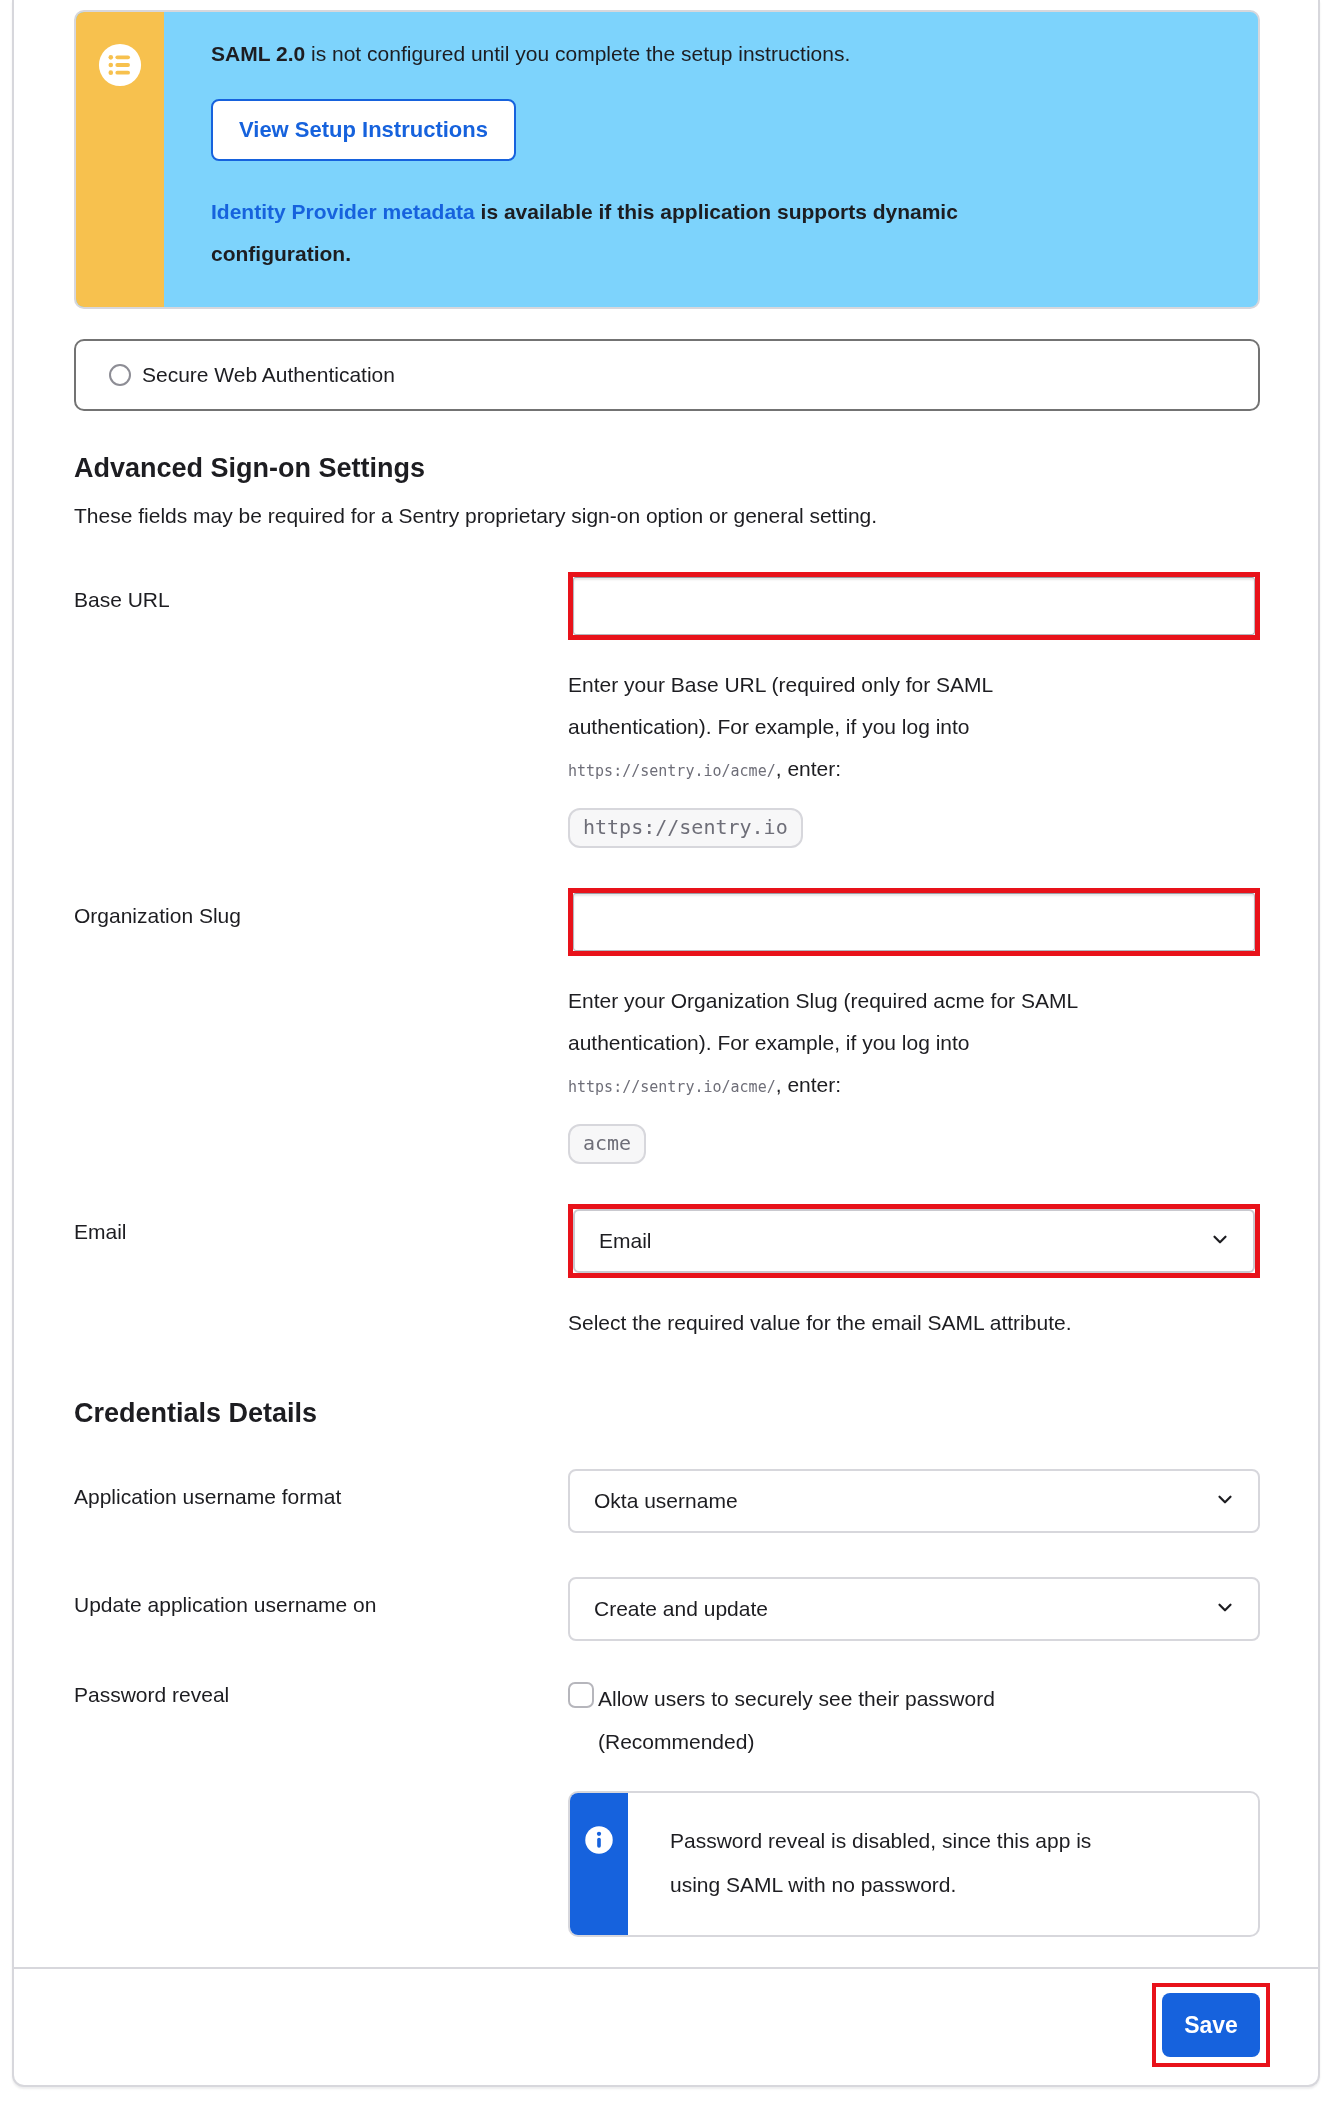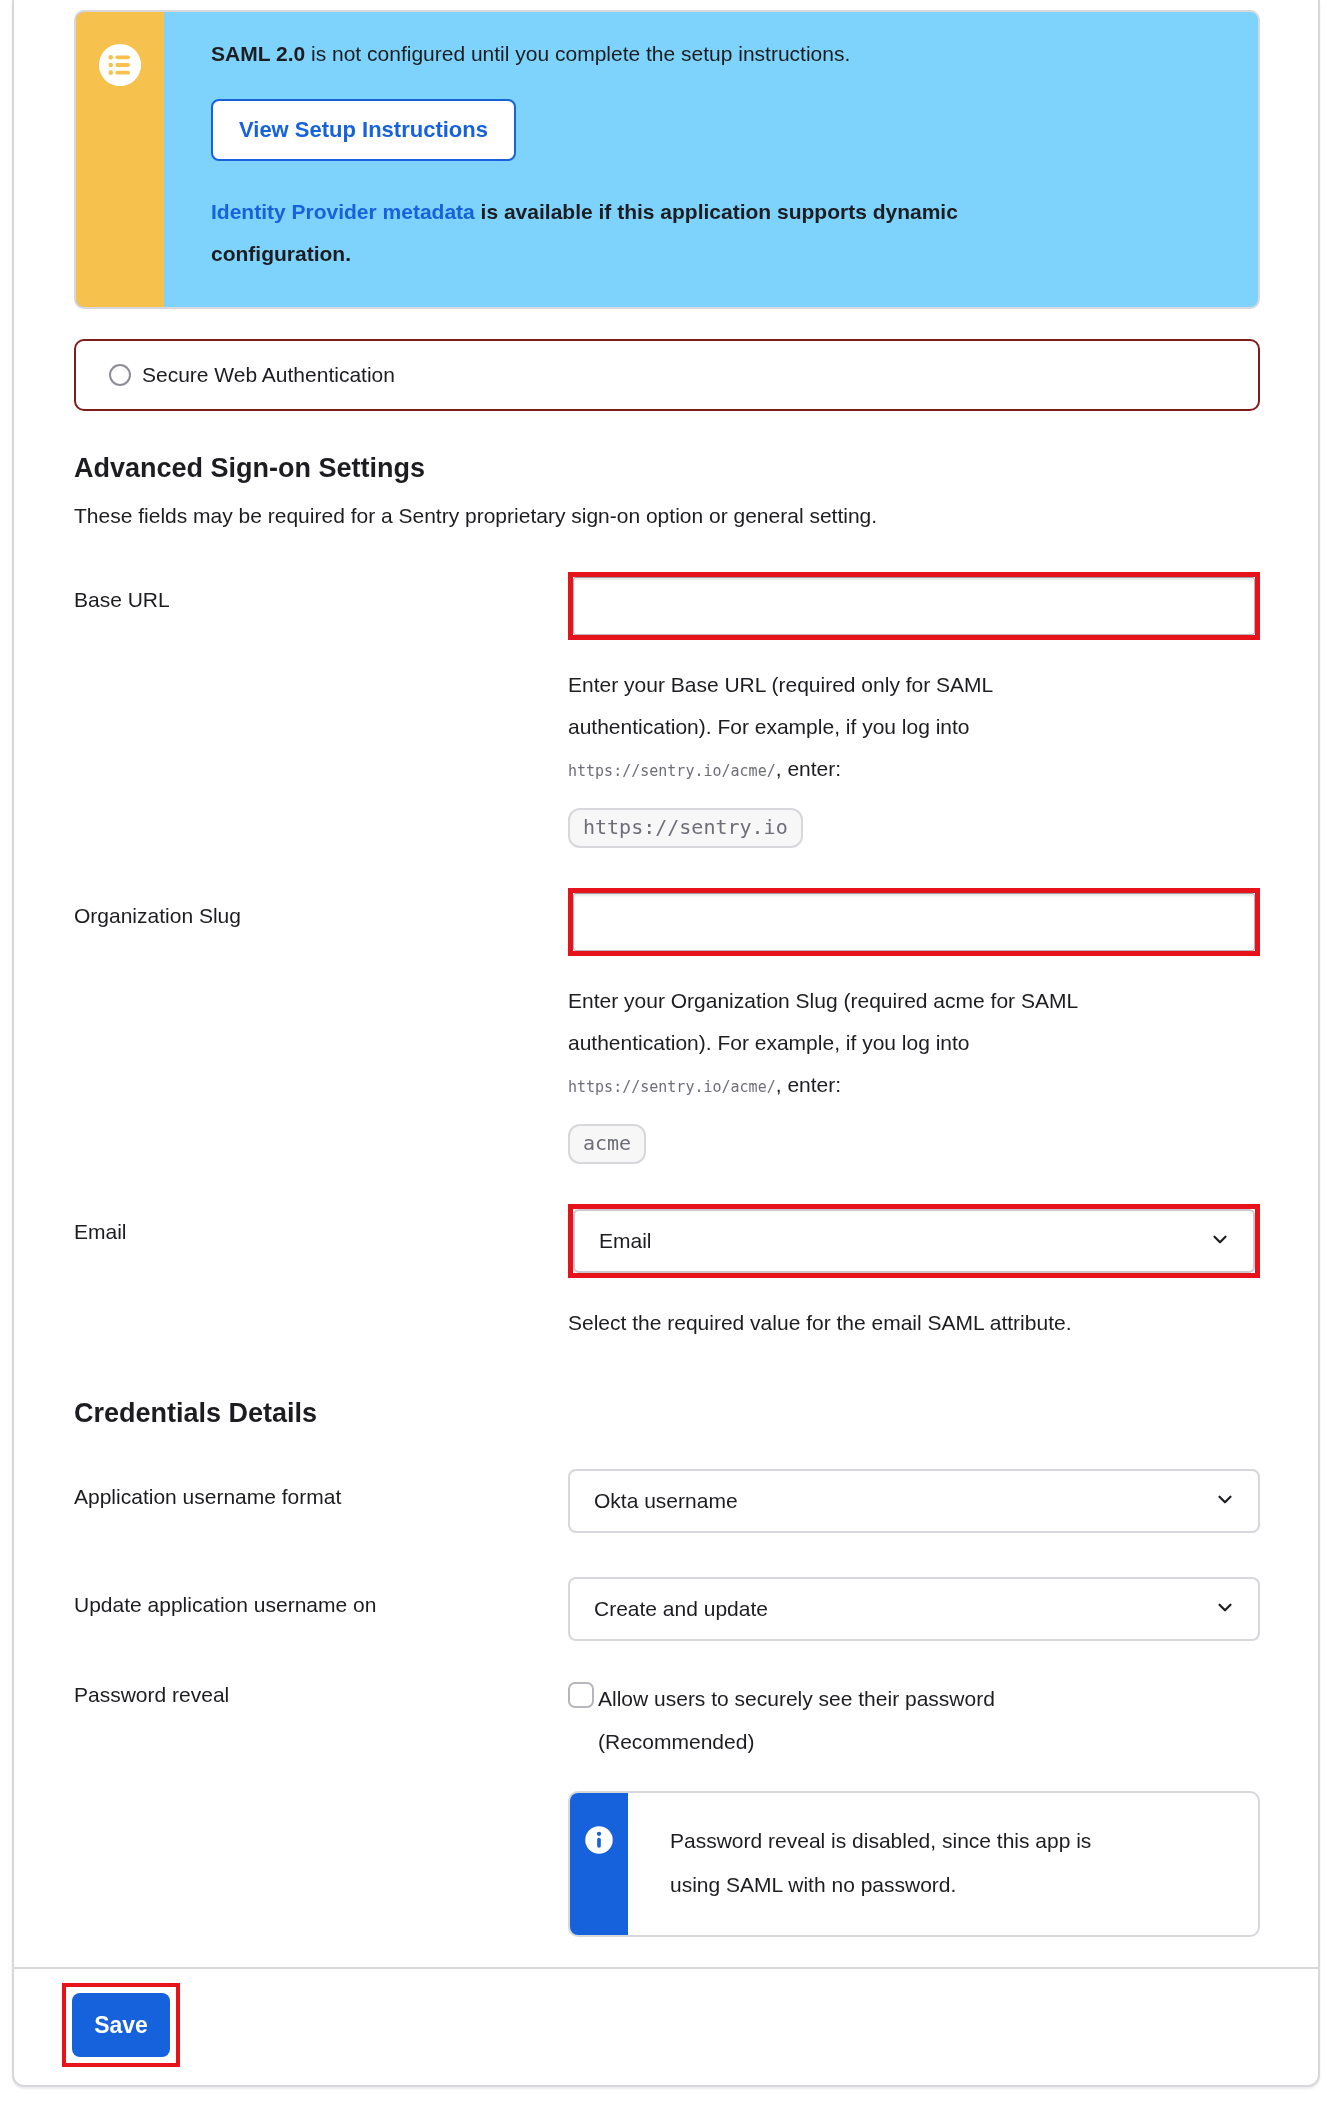--- a/index.html
+++ b/index.html
@@ -37,21 +37,21 @@
     font-family:"Liberation Sans", sans-serif;
     border:2px solid #1662DD; border-radius:8px; cursor:pointer;
     display:inline-flex; align-items:center;
   }
   .callout-meta { margin-top:30px; line-height:2.0; white-space:pre-line; max-width:880px;font-weight:bold; }
   .link { color:#1662DD; text-decoration:none; cursor:pointer; }
 
   
   .radio-box {
     margin-top:30px; height:72px;
-    border:2px solid #7f1d1d; border-radius:10px;
+    border:2px solid #737373; border-radius:10px;
     display:flex; align-items:center; gap:11px; padding:0 33px;
     cursor:pointer; background:#fff;
   }
   .radio {
     width:22px; height:22px; border:2px solid #8D8D95; border-radius:50%;
     background:#fff; flex-shrink:0;
   }
 
   h2 { margin-top:42px; font-size:27px; font-weight:bold; color:#1D1D21; }
   .intro { margin-top:15px; line-height:1.6; }
@@ -100,21 +100,21 @@
   }
   .info-strip {
     width:58px; flex-shrink:0; background:#1662DD;
     display:flex; justify-content:center; align-items:flex-start; padding-top:32px;
   }
   .info-text { padding:26px 38px 28px 42px; line-height:2.1; white-space:pre-line; }
 
   
   .footer {
     margin-top:30px; border-top:2px solid #D7D7DC;
-    padding:14px 48px 18px; display:flex; justify-content:flex-start;
+    padding:14px 48px 18px; display:flex; justify-content:flex-end;
   }
   .save-highlight { border:4px solid #E8121A; padding:6px; }
   .save-btn {
     width:98px; height:64px; background:#1662DD; color:#fff;
     font-family:"Liberation Sans", sans-serif; font-weight:bold; font-size:23px;
     border:none; border-radius:8px; cursor:pointer;
   }
 </style>
 </head>
 <body>

